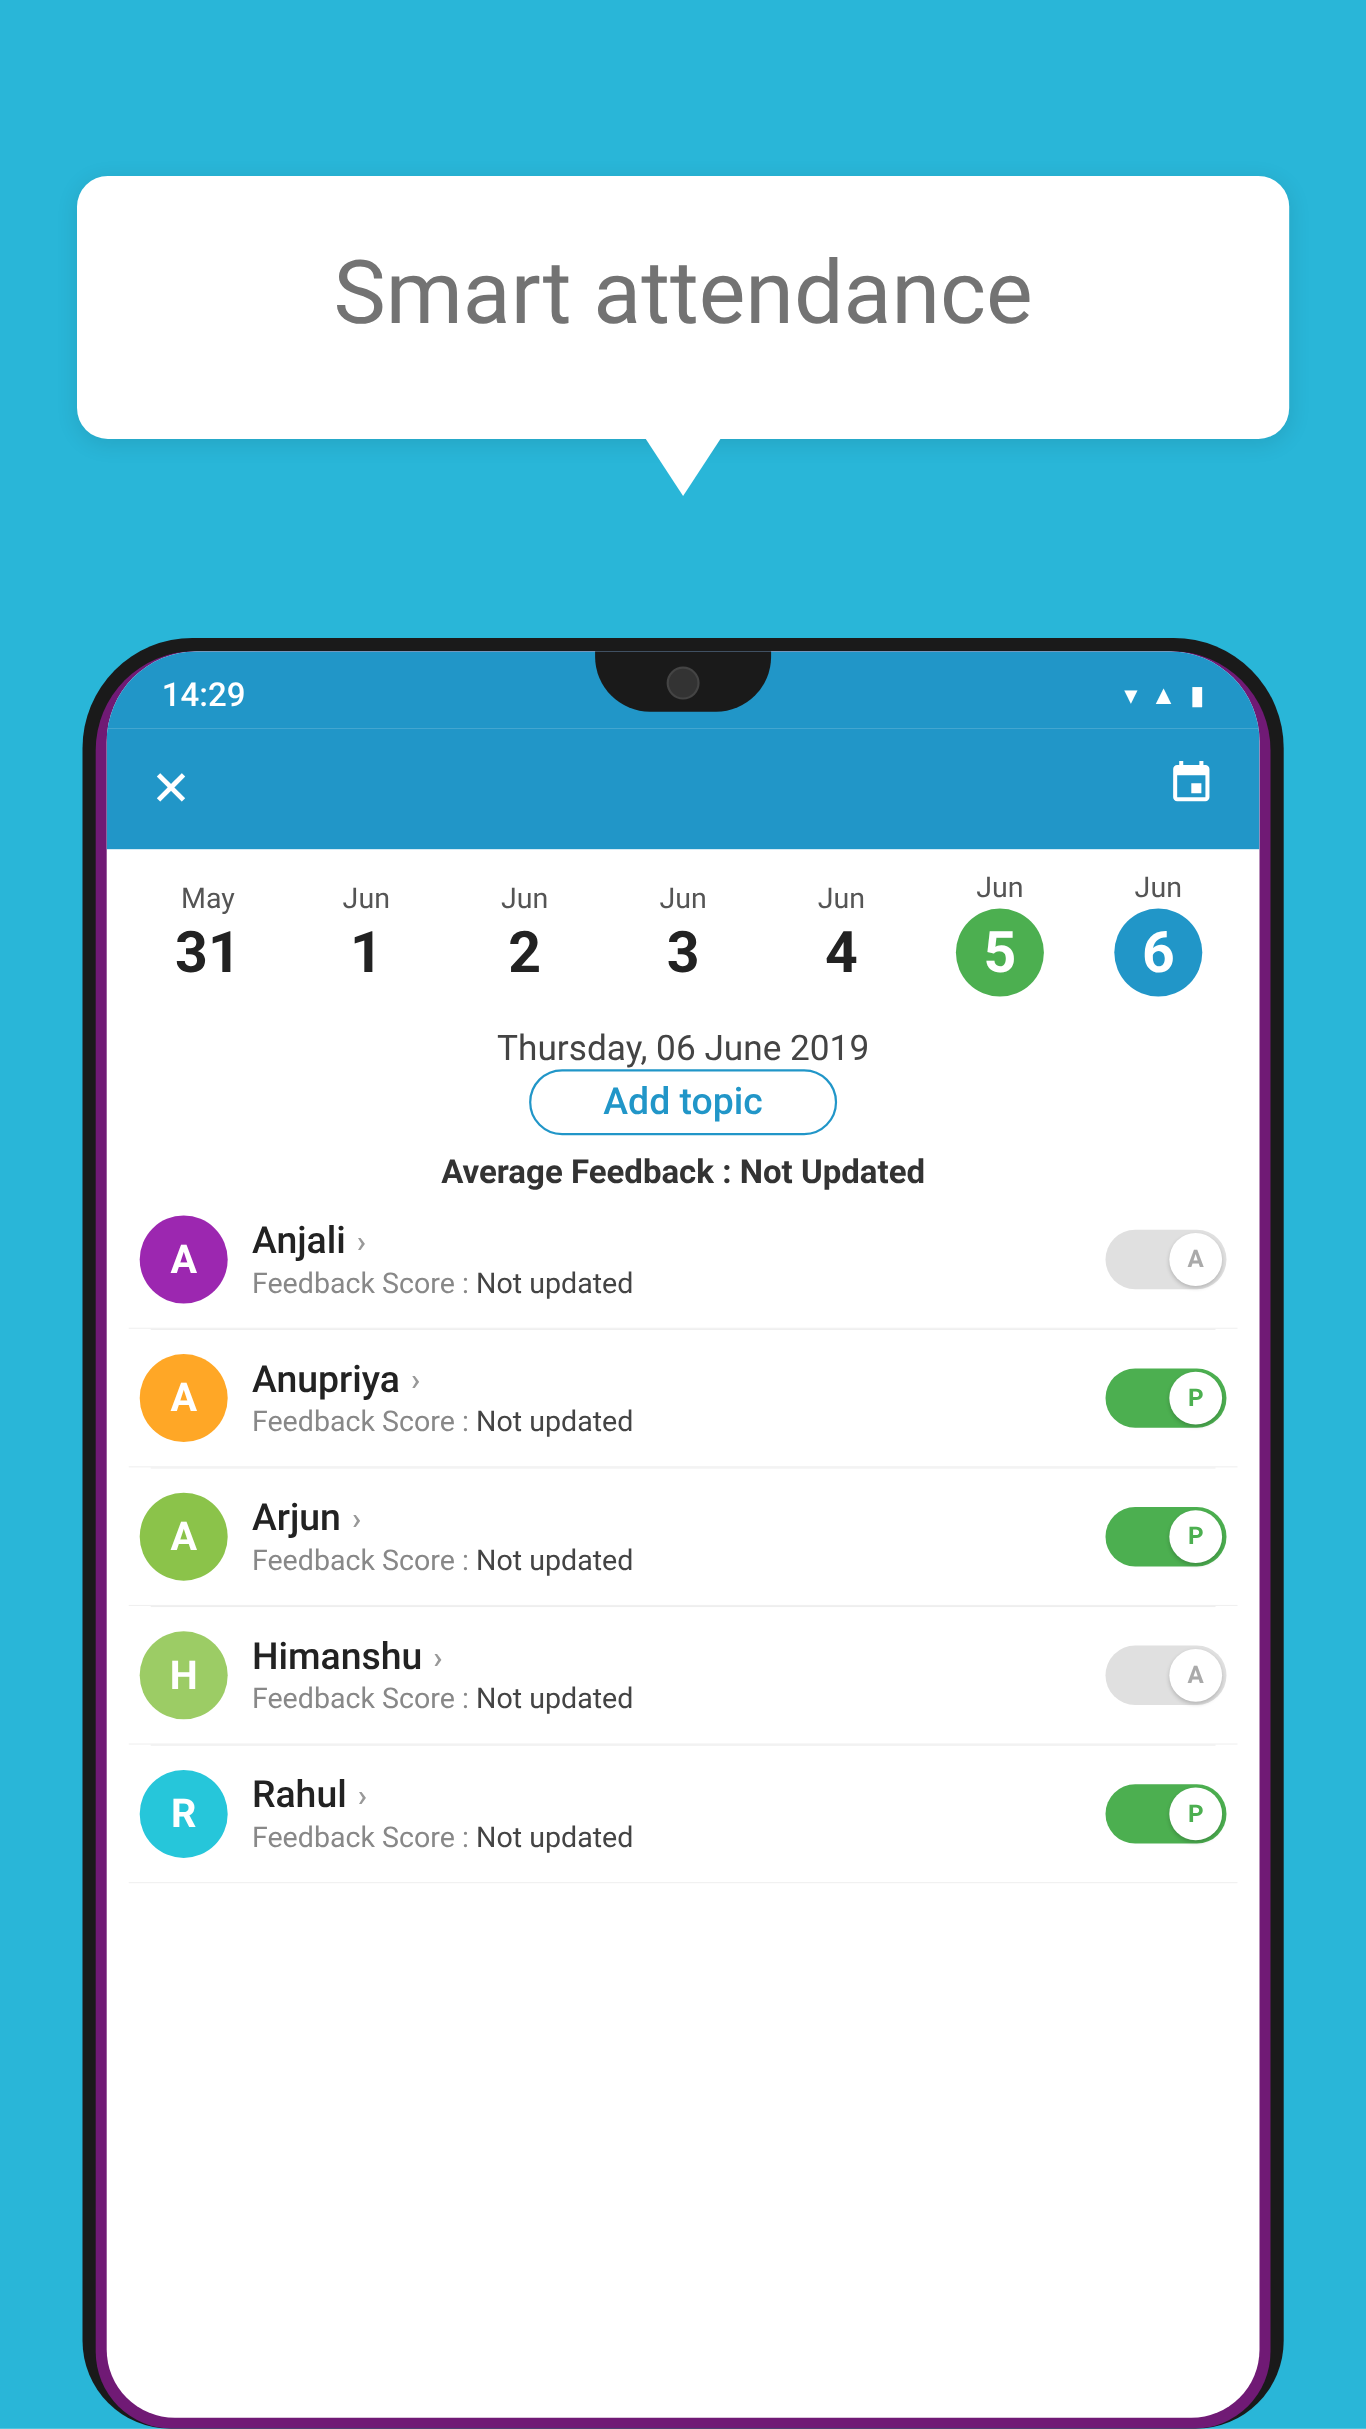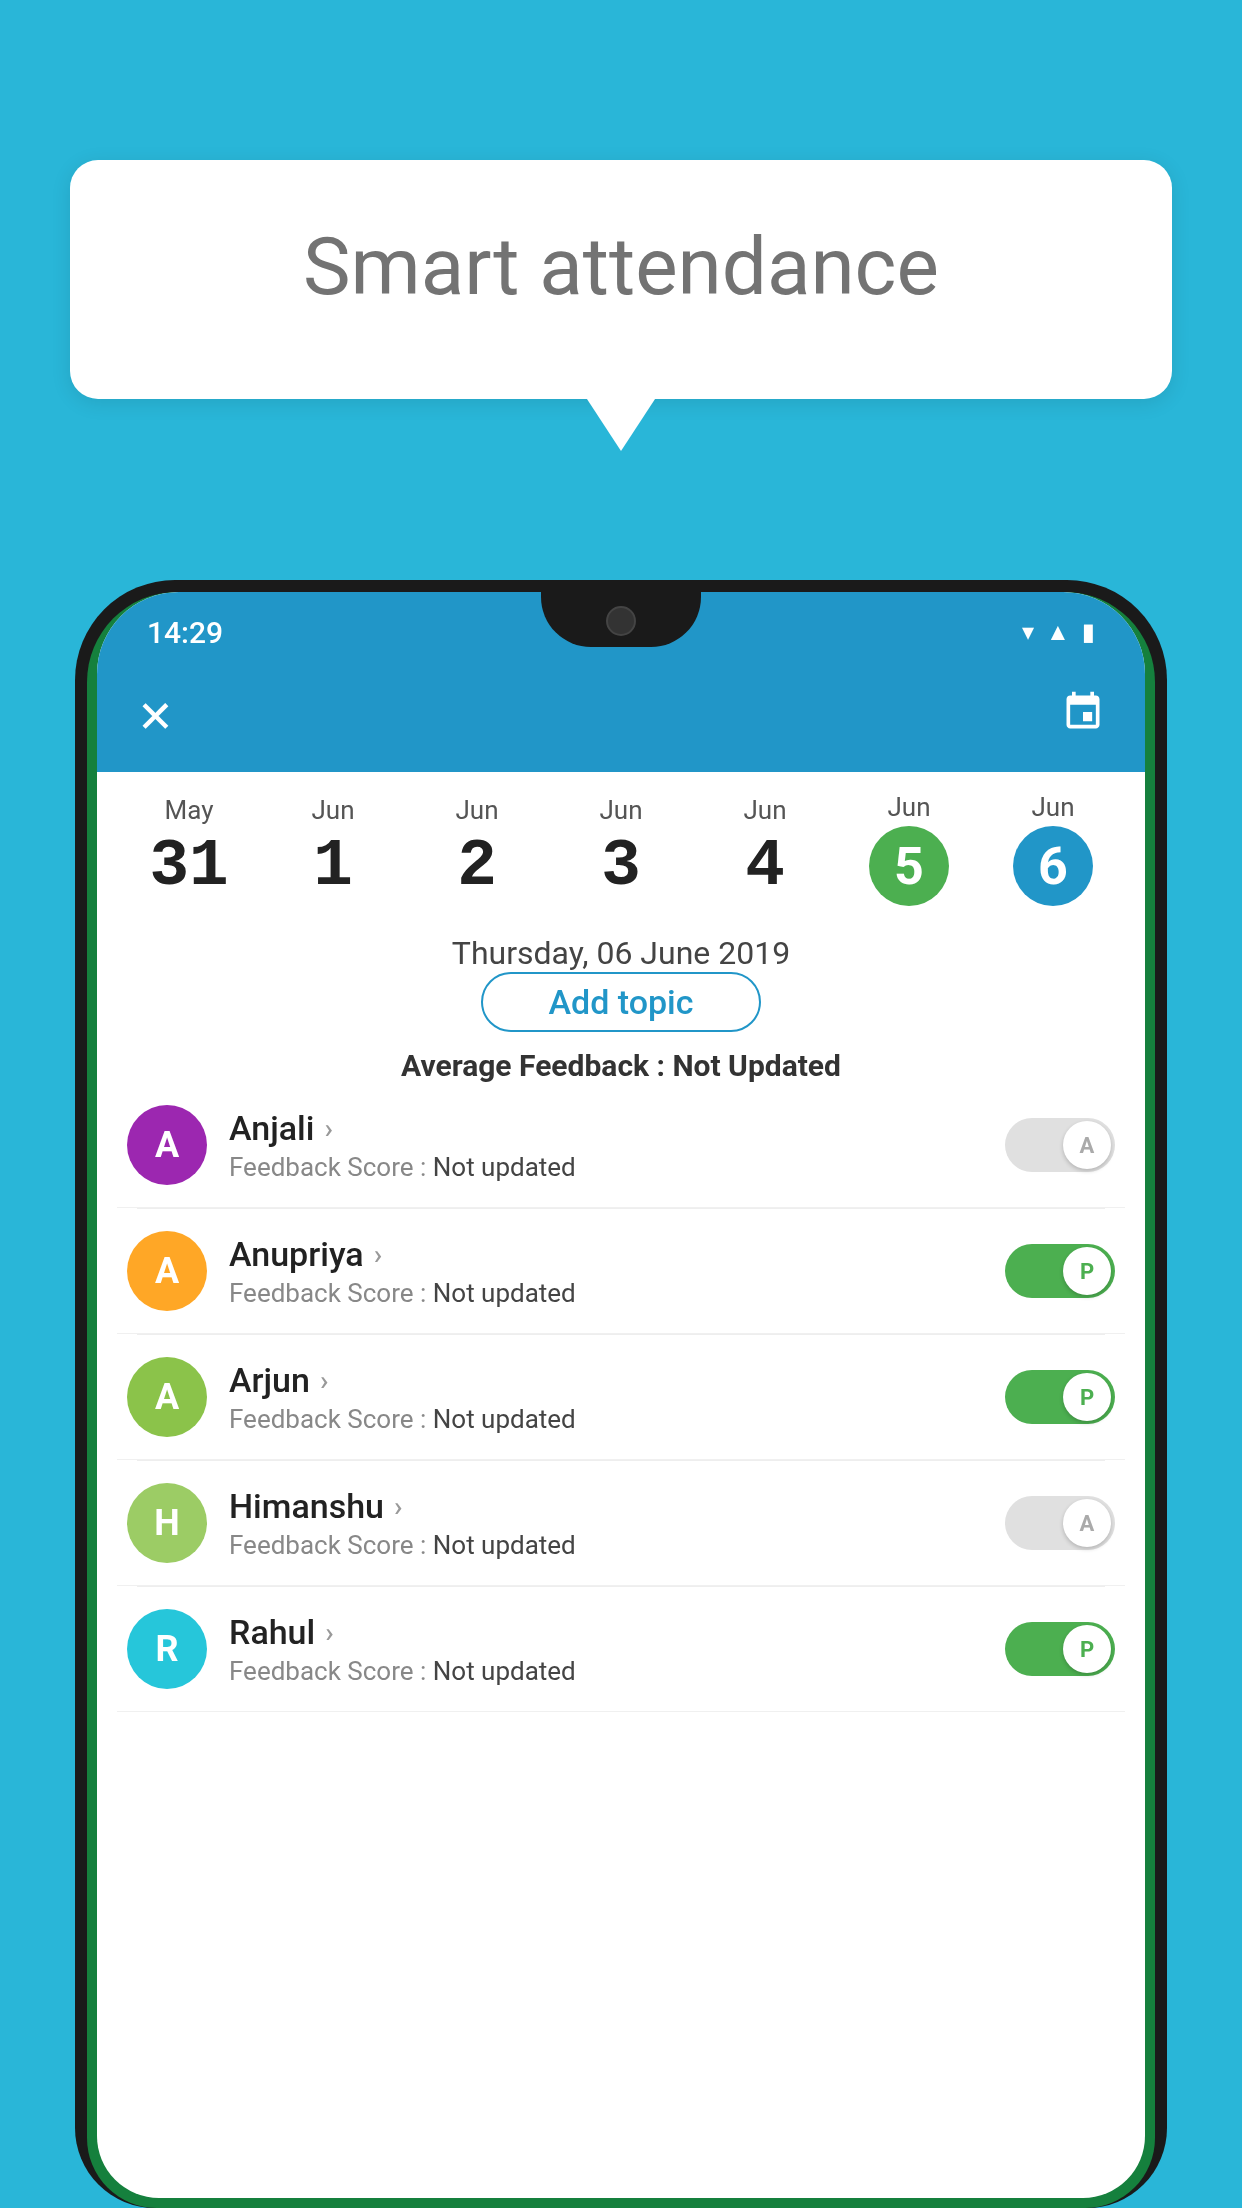--- a/index.html
+++ b/index.html
@@ -61,21 +61,21 @@
       background: #1a1a1a;
       border-radius: 100px 100px 80px 80px;
       overflow: hidden;
     }
     .phone-inner {
       position: absolute;
       top: 12px;
       left: 12px;
       right: 12px;
       bottom: 0;
-      background: #15803d;
+      background: #701a75;
       border-radius: 90px 90px 70px 70px;
       overflow: hidden;
     }
     
     .phone-notch {
       position: absolute;
       top: 0;
       left: 50%;
       transform: translateX(-50%);
       width: 160px;
@@ -194,25 +194,24 @@
       flex-direction: column;
       align-items: center;
       padding: 10px 5px;
     }
     .date-month {
       font-size: 26px;
       color: #555;
       font-weight: 400;
     }
     .date-day {
-      font-size: 66px;
+      font-size: 52px;
       font-weight: 700;
       color: #222;
       margin-top: 4px;
-      font-family: Liberation Mono, monospace;
     }
     .date-item.selected-green .date-circle {
       background: #4CAF50;
       color: white;
       border-radius: 50%;
       width: 80px;
       height: 80px;
       display: flex;
       align-items: center;
       justify-content: center;

